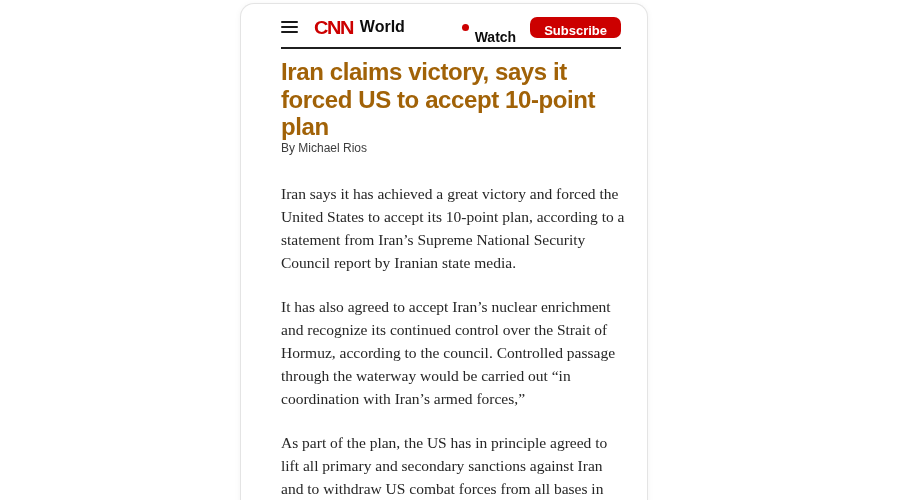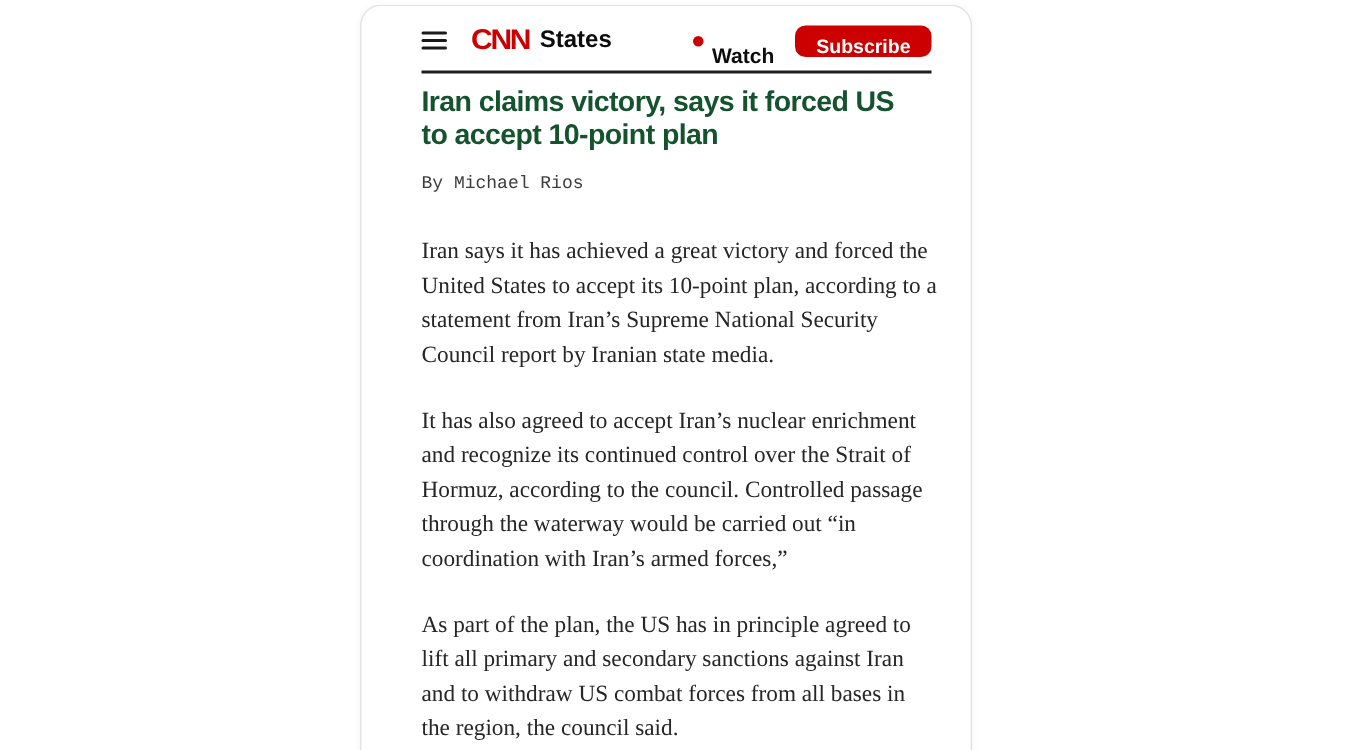--- a/index.html
+++ b/index.html
@@ -94,32 +94,30 @@
   }
   .header-rule {
     height: 2px;
     background: #1f1f1f;
     margin-top: 7px;
     border: none;
   }
   
   .headline {
     margin-top: 9px;
-    font-size: 19px;
+    font-size: 24px;
     line-height: 1.15;
     font-weight: bold;
     letter-spacing: -0.4px;
-    color: #14532d;
+    color: #a16207;
     width: 330px;
   }
   .byline {
-    margin-top: 13px;
     font-size: 12px;
     color: #3d3d3d;
-    font-family: Liberation Mono, monospace;
   }
   .article-body {
     margin-top: 27px;
     font-family: "Liberation Serif", serif;
     font-size: 15.5px;
     line-height: 23px;
     color: #262626;
     width: 344px;
   }
   .article-body p { margin-bottom: 21px; margin-top: 21px; }
@@ -130,21 +128,21 @@
 <div class="stage">
   <div class="phone-card">
 
     <header class="site-header">
       <span class="menu-icon">
         <span></span>
           <span></span>
           <span></span>
       </span>
       <span class="brand-logo">CNN</span>
-      <span class="section-label">States</span>
+      <span class="section-label">World</span>
       <span class="header-spacer"></span>
       <span class="watch-link">
         <span class="watch-dot"></span>
         <span class="watch-label">Watch</span>
       </span>
       <button class="subscribe-btn">Subscribe</button>
     </header>
 
     <div class="header-rule"></div>
 

